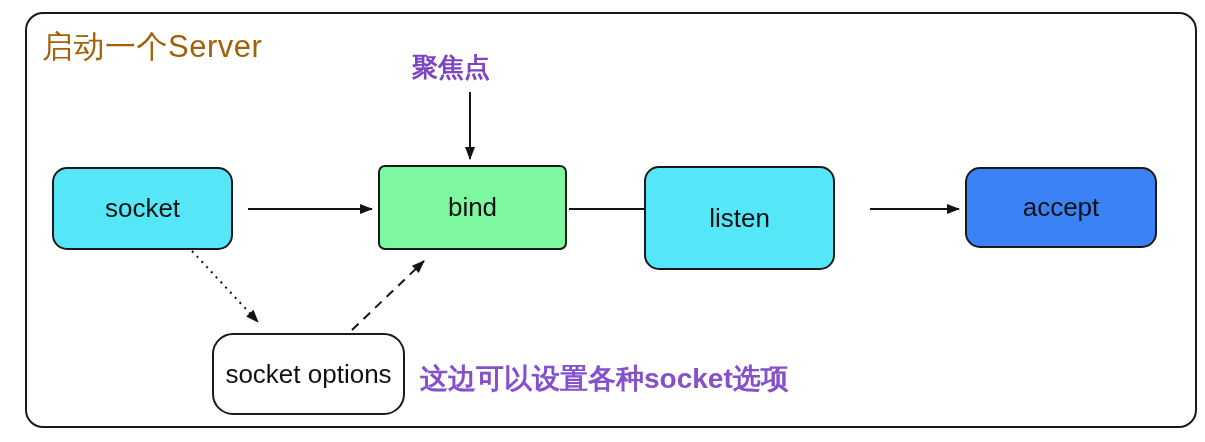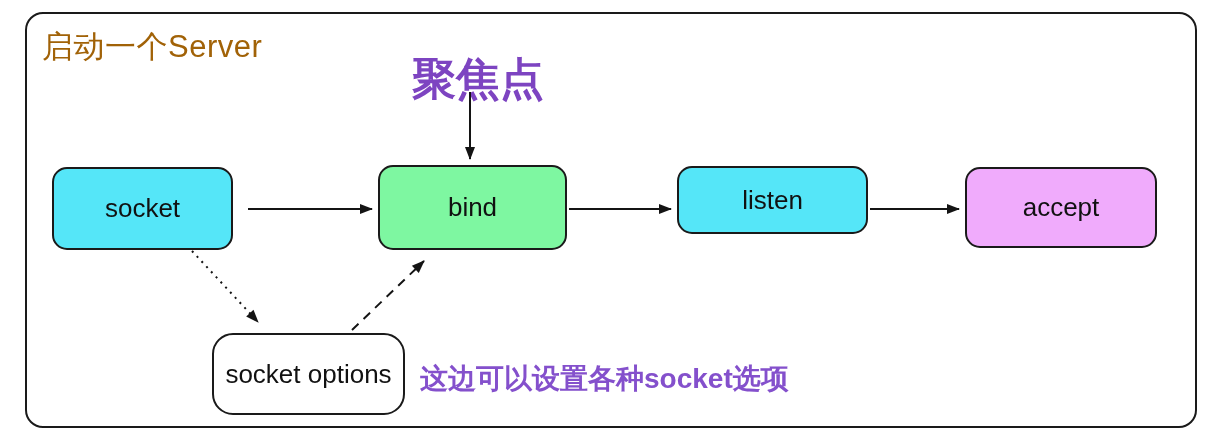--- a/index.html
+++ b/index.html
@@ -1,27 +1,27 @@
 <!DOCTYPE html>
 <html><head>
 <meta charset="utf-8">
 <style>
   html,body{margin:0;padding:0;background:#ffffff;}
   body{font-family:"Liberation Sans","DejaVu Sans",sans-serif;}
   .canvas{position:relative;width:1205px;height:442px;background:#ffffff;overflow:hidden;}
   .frame{position:absolute;left:25px;top:12px;width:1168px;height:412px;
          border:2.5px solid #1a1a1a;border-radius:18px;background:#ffffff;}
   .title{position:absolute;left:42px;top:26px;font-size:31px;letter-spacing:.5px;color:#a16207;}
-  .focus-label{position:absolute;left:412px;top:50px;font-size:44px;font-weight:700;color:#7d44c1;}
+  .focus-label{position:absolute;left:412px;top:50px;font-size:26px;font-weight:700;color:#7d44c1;}
   .annotation{position:absolute;left:420px;top:360px;font-size:28px;font-weight:600;color:#8450cc;}
   .node{position:absolute;display:flex;align-items:center;justify-content:center;
         border:2.5px solid #1a1a1a;border-radius:15px;font-size:26px;color:#111;box-sizing:border-box;}
   .node-socket{left:52px;top:167px;width:181px;height:83px;}
   .node-bind{left:378px;top:165px;width:189px;height:85px;}
-  .node-listen{left:677px;top:166px;width:191px;height:68px;}
+  .node-listen{left:644px;top:166px;width:191px;height:104px;}
   .node-accept{left:965px;top:167px;width:192px;height:81px;}
   .node-options{left:212px;top:333px;width:193px;height:82px;background:#ffffff;border-radius:21px;}
   svg.edges{position:absolute;left:0;top:0;width:1205px;height:442px;pointer-events:none;}
   svg.edges line{stroke:#141414;stroke-width:2;}
 </style>
 </head>
 <body>
 
 <div class="canvas">
 
@@ -42,29 +42,29 @@
     <line x1="870" y1="209" x2="959" y2="209" marker-end="url(#arrow)"></line>
     <line x1="470" y1="92" x2="470" y2="159" marker-end="url(#arrow)"></line>
     <line x1="192" y1="251" x2="258" y2="322" stroke-dasharray="2 5" marker-end="url(#arrow)"></line>
     <line x1="352" y1="330" x2="424" y2="261" stroke-dasharray="9 7" marker-end="url(#arrow)"></line>
   </svg>
 
   <div class="node node-socket" style="background: rgb(85, 230, 248);">
     <span>socket</span>
   </div>
 
-  <div class="node node-bind" style="background: rgb(126, 247, 161);">
+  <div class="node node-bind" style="background: rgb(126, 247, 161); border-radius: 7px;">
     <span>bind</span>
   </div>
 
   <div class="node node-listen" style="background: rgb(85, 230, 248);">
     <span>listen</span>
   </div>
 
-  <div class="node node-accept" style="background: #f0abfc;">
+  <div class="node node-accept" style="background: #3b82f6;">
     <span>accept</span>
   </div>
 
   <div class="node node-options" style="background: rgb(255, 255, 255);">
     <span>socket options</span>
   </div>
 
   <div class="annotation">这边可以设置各种socket选项</div>
 
 </div>

